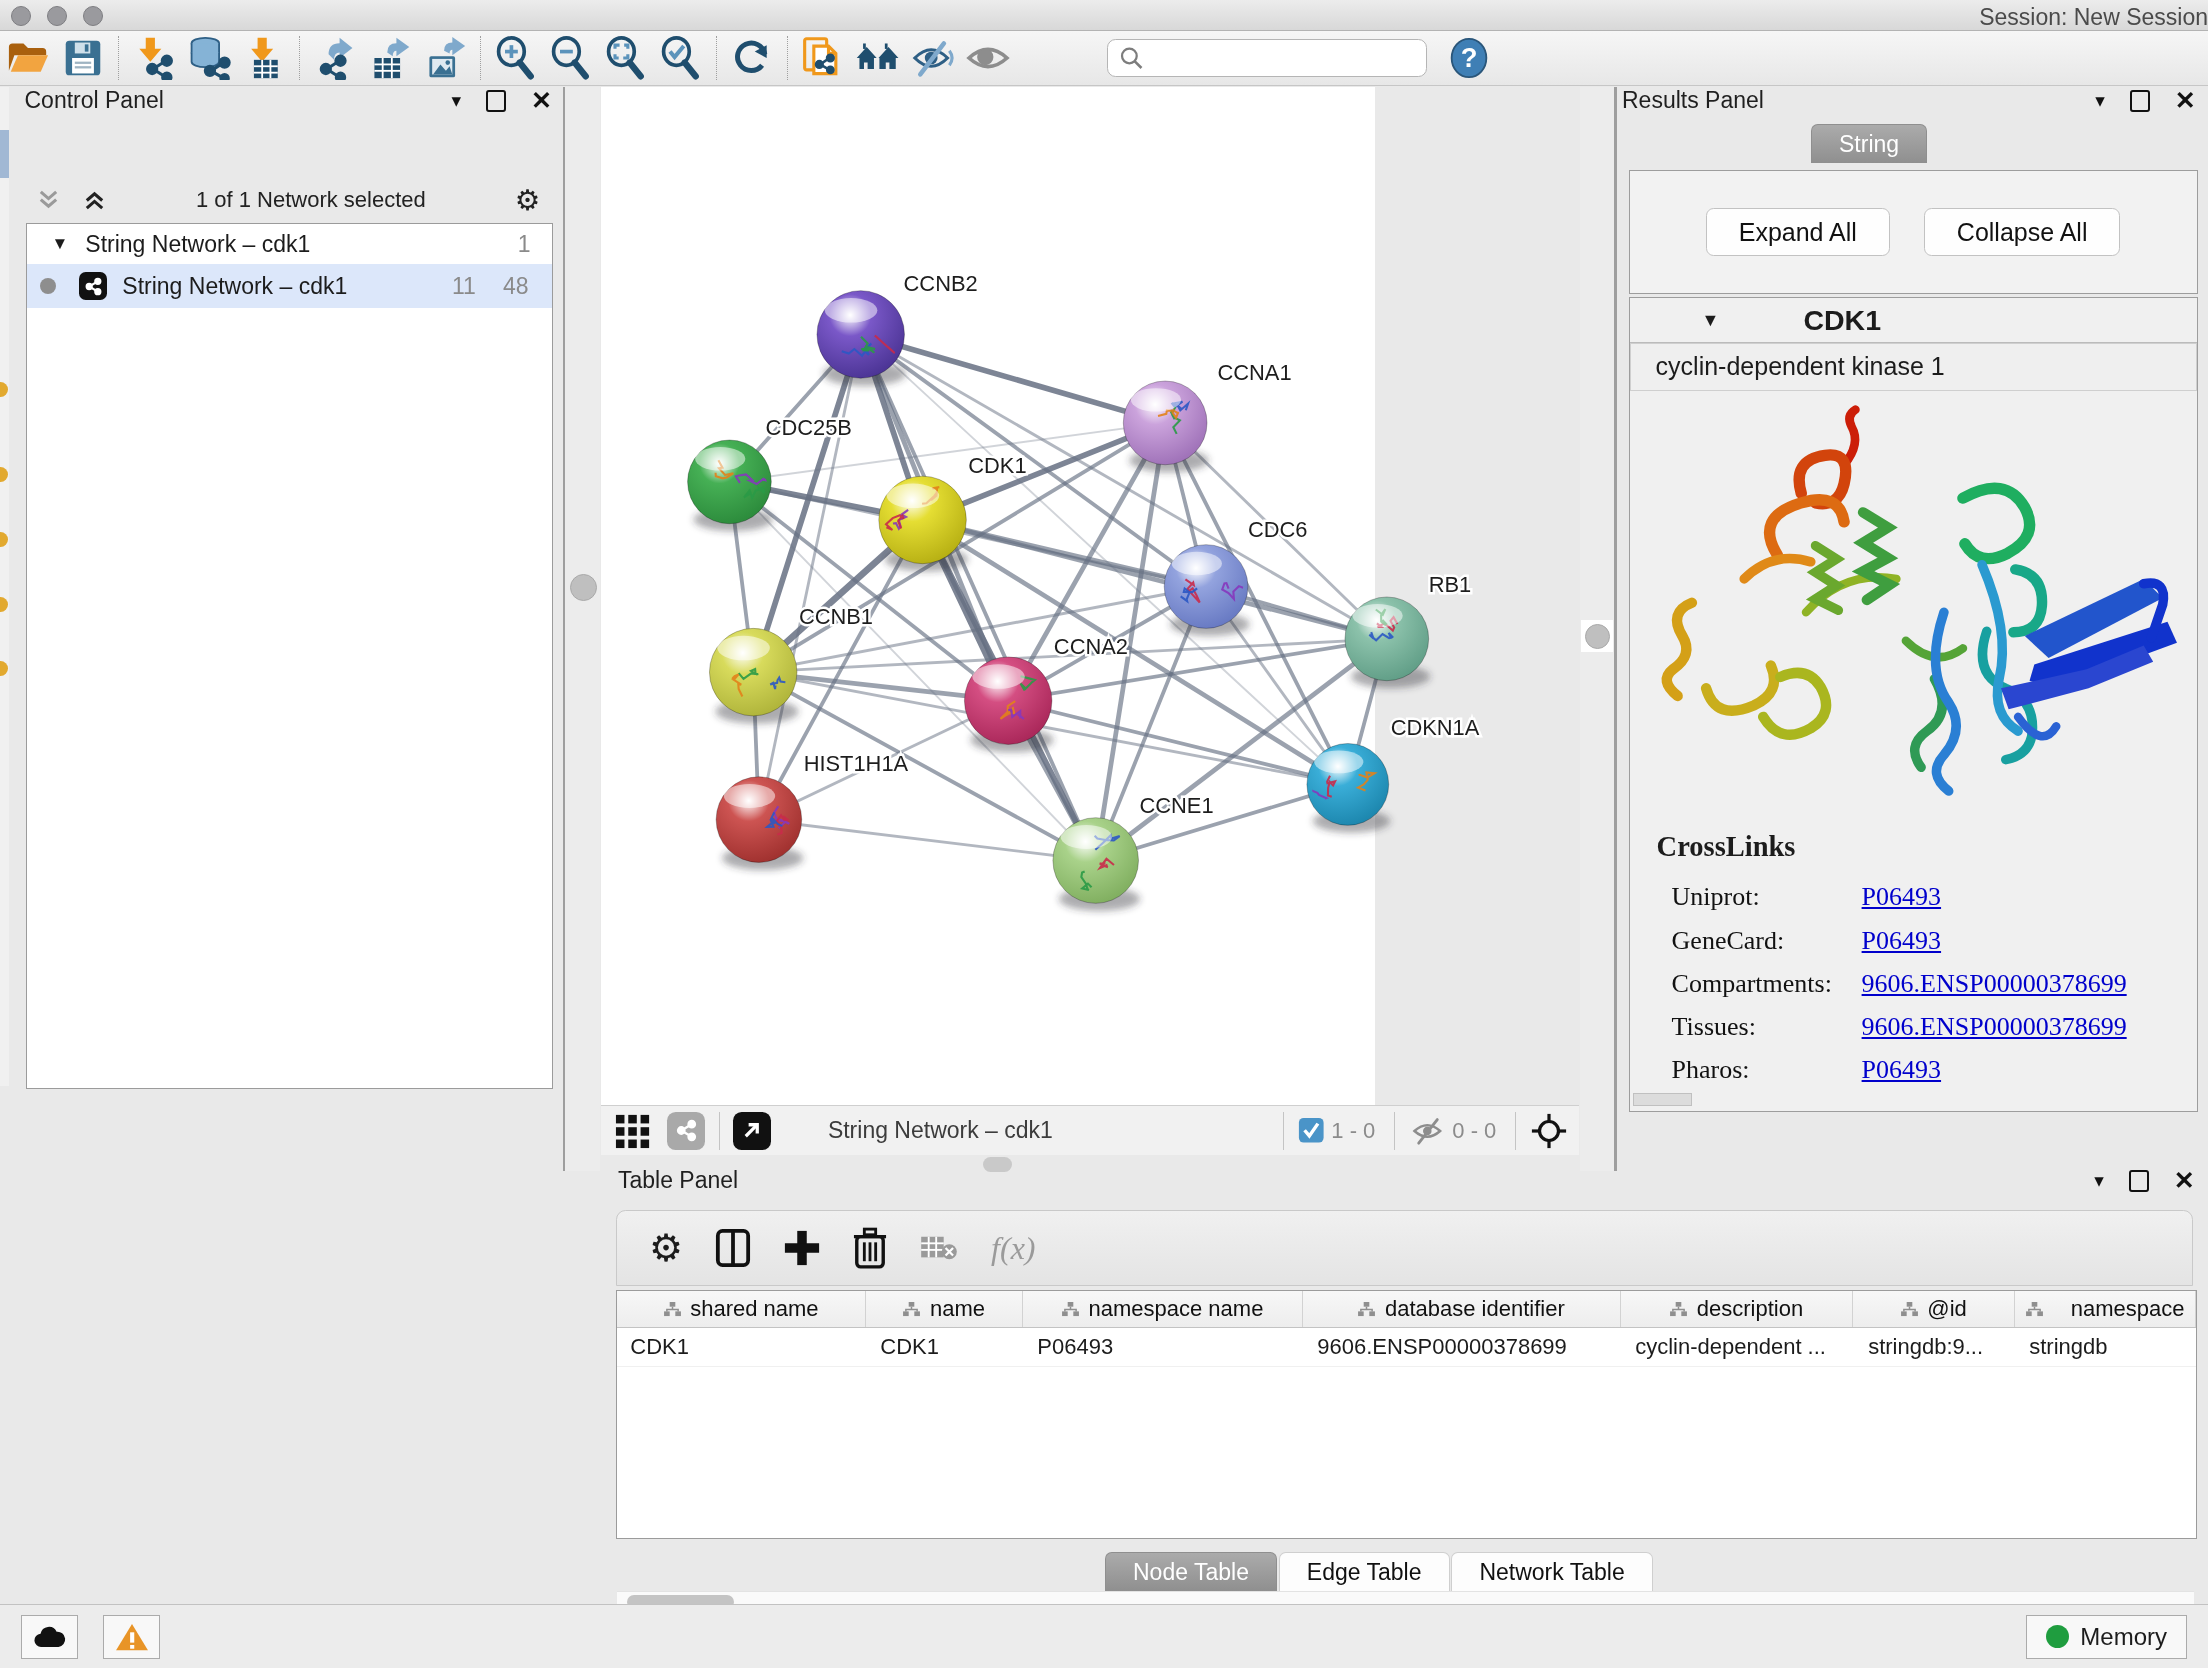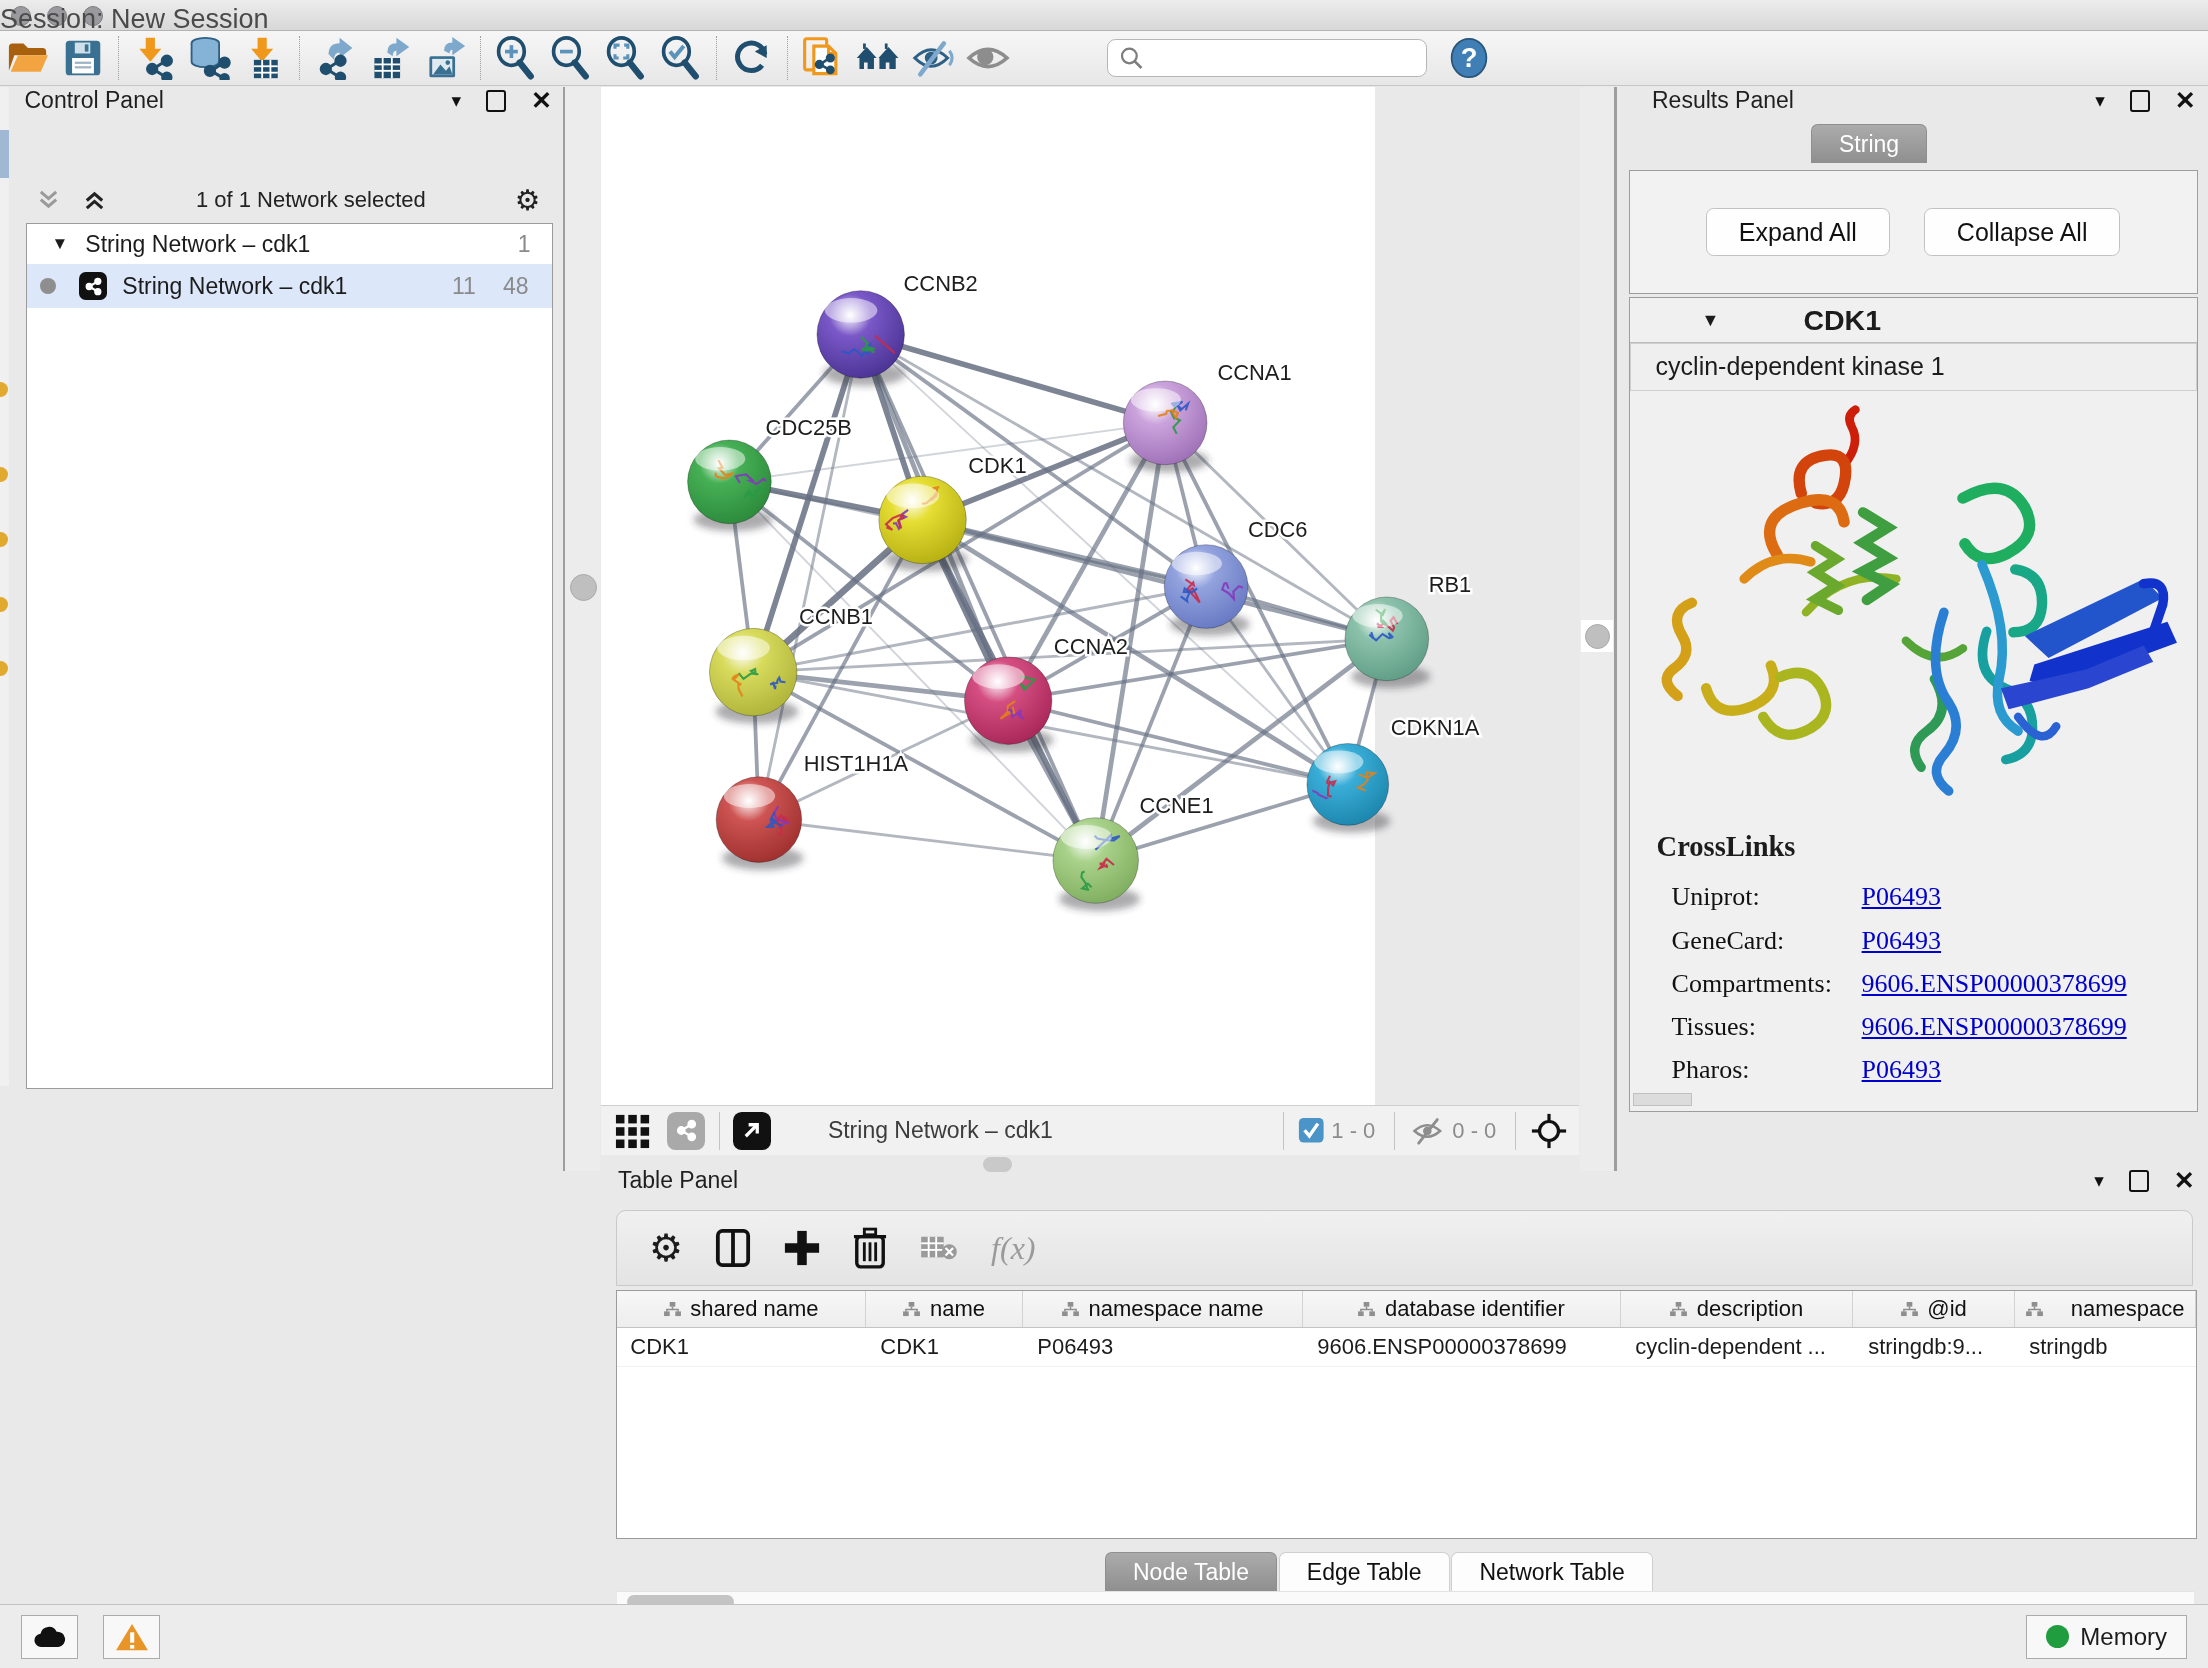--- a/index.html
+++ b/index.html
@@ -5,21 +5,21 @@
   html,body{margin:0;padding:0;}
   body{width:2208px;height:1668px;position:relative;background:#e9e9e9;
        font-family:"Liberation Sans",sans-serif;color:#1c1c1c;overflow:hidden;
        -webkit-font-smoothing:antialiased;}
   .abs{position:absolute;}
   
   #titlebar{left:0;top:0;width:2208px;height:30px;
     background:linear-gradient(#ececec,#d8d8d8);border-bottom:1px solid #b3b3b3;}
   .tl{width:18px;height:18px;border-radius:50%;background:#9a9a9e;border:1px solid #7e7e82;
       display:inline-block;margin:5.7px 0 0 11.4px;}
-  #win-title{left:0;top:3.8px;width:2208px;text-align:left;font-size:27px;color:#4a4a4a;}
+  #win-title{left:0;top:3.8px;width:2208px;text-align:right;font-size:23px;color:#4a4a4a;}
   
   #toolbar{left:0;top:31px;width:2208px;height:54px;
     background:linear-gradient(#f6f6f6,#e7e7e7);border-bottom:1px solid #c6c6c6;
     display:flex;align-items:center;}
   .tb-btn{width:55px;height:48px;display:flex;align-items:center;justify-content:center;}
   .tb-sep{width:0;height:44px;border-left:1.9px dotted #9f9f9f;margin:0 7.6px;}
   #search-wrap{width:318px;height:36px;background:#fff;border:1px solid #b5b5b5;border-radius:8.6px;
     display:flex;align-items:center;margin-left:91px;}
   #search-input{border:none;outline:none;font-size:21px;flex:1;background:transparent;}
   
@@ -677,21 +677,21 @@
 
 <div class="abs" style="left:1580px;top:87px;width:34px;height:1084px;background:#ececec">
   <div class="abs" style="left:1px;top:533px;width:32px;height:32px;background:#fff;display:flex;align-items:center;justify-content:center">
     <span class="grip-dot" style="width:23px;height:23px"></span>
   </div>
 </div>
 <div class="abs" style="left:1614px;top:87px;width:2.9px;height:1084px;background:#9e9e9e"></div>
 
 <div class="abs" style="left:1621px;top:88px;width:588px;height:1084px">
   <div class="panel-head">
-    <span style="margin-left:31px">Results Panel</span>
+    <span style="margin-left:1px">Results Panel</span>
     <span style="flex:1"></span>
     <span class="ph-ic">▾</span>
     <span class="ph-sq"></span>
     <span class="ph-ic" style="font-weight:bold;font-size:25px;margin-right:13.3px">✕</span>
   </div>
   <div class="tabs abs" style="left:190px;top:36px">
     <div class="tab sel">String</div>
   </div>
   <div id="res-box1" class="abs" style="left:7.6px;top:82px;width:567px;height:122px">
     <button class="res-btn">Expand All</button>

